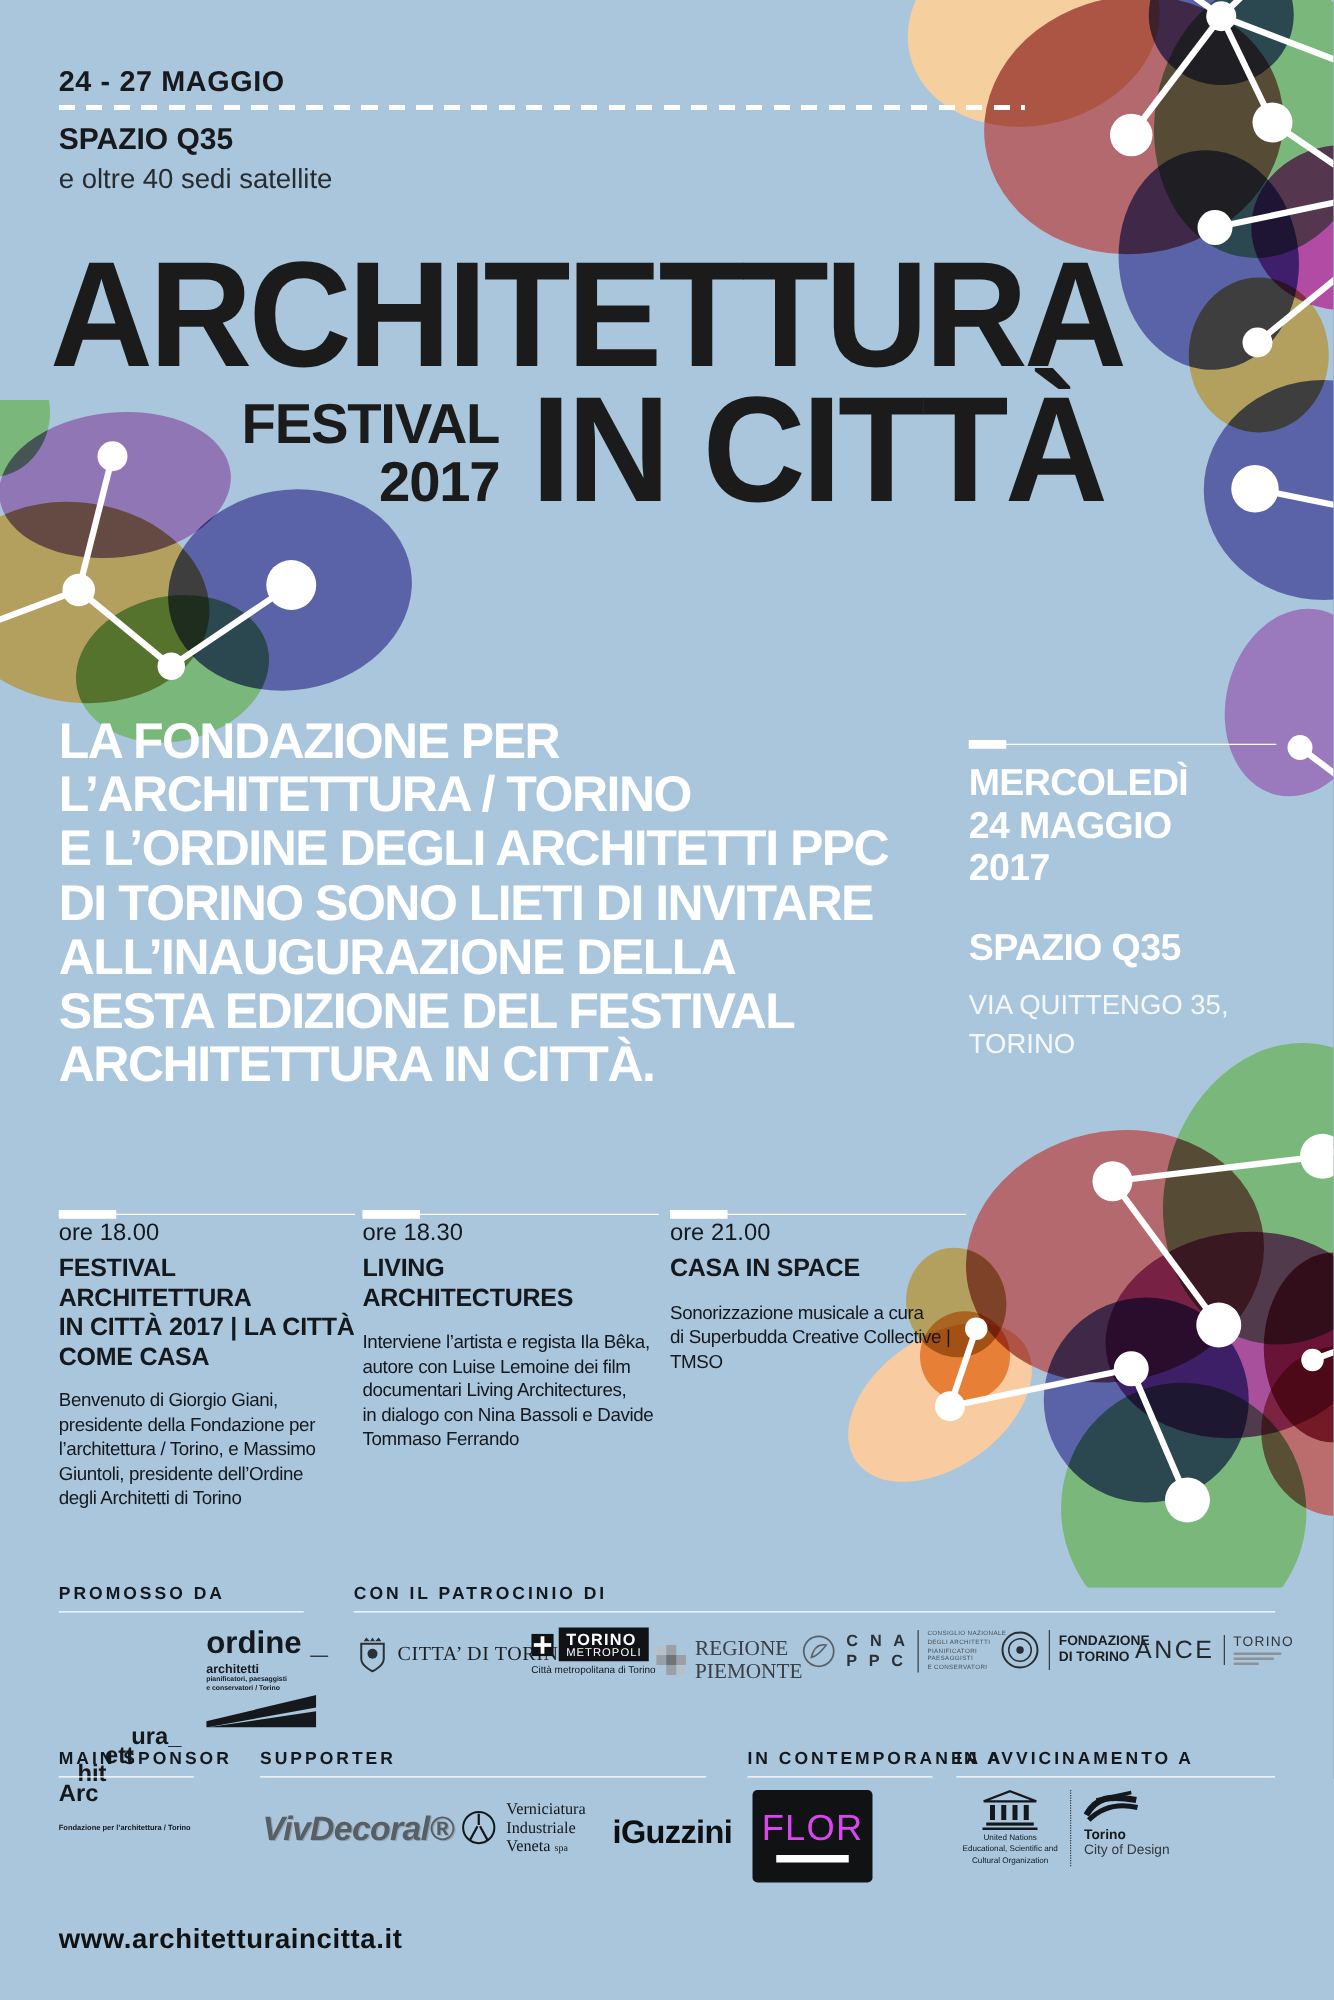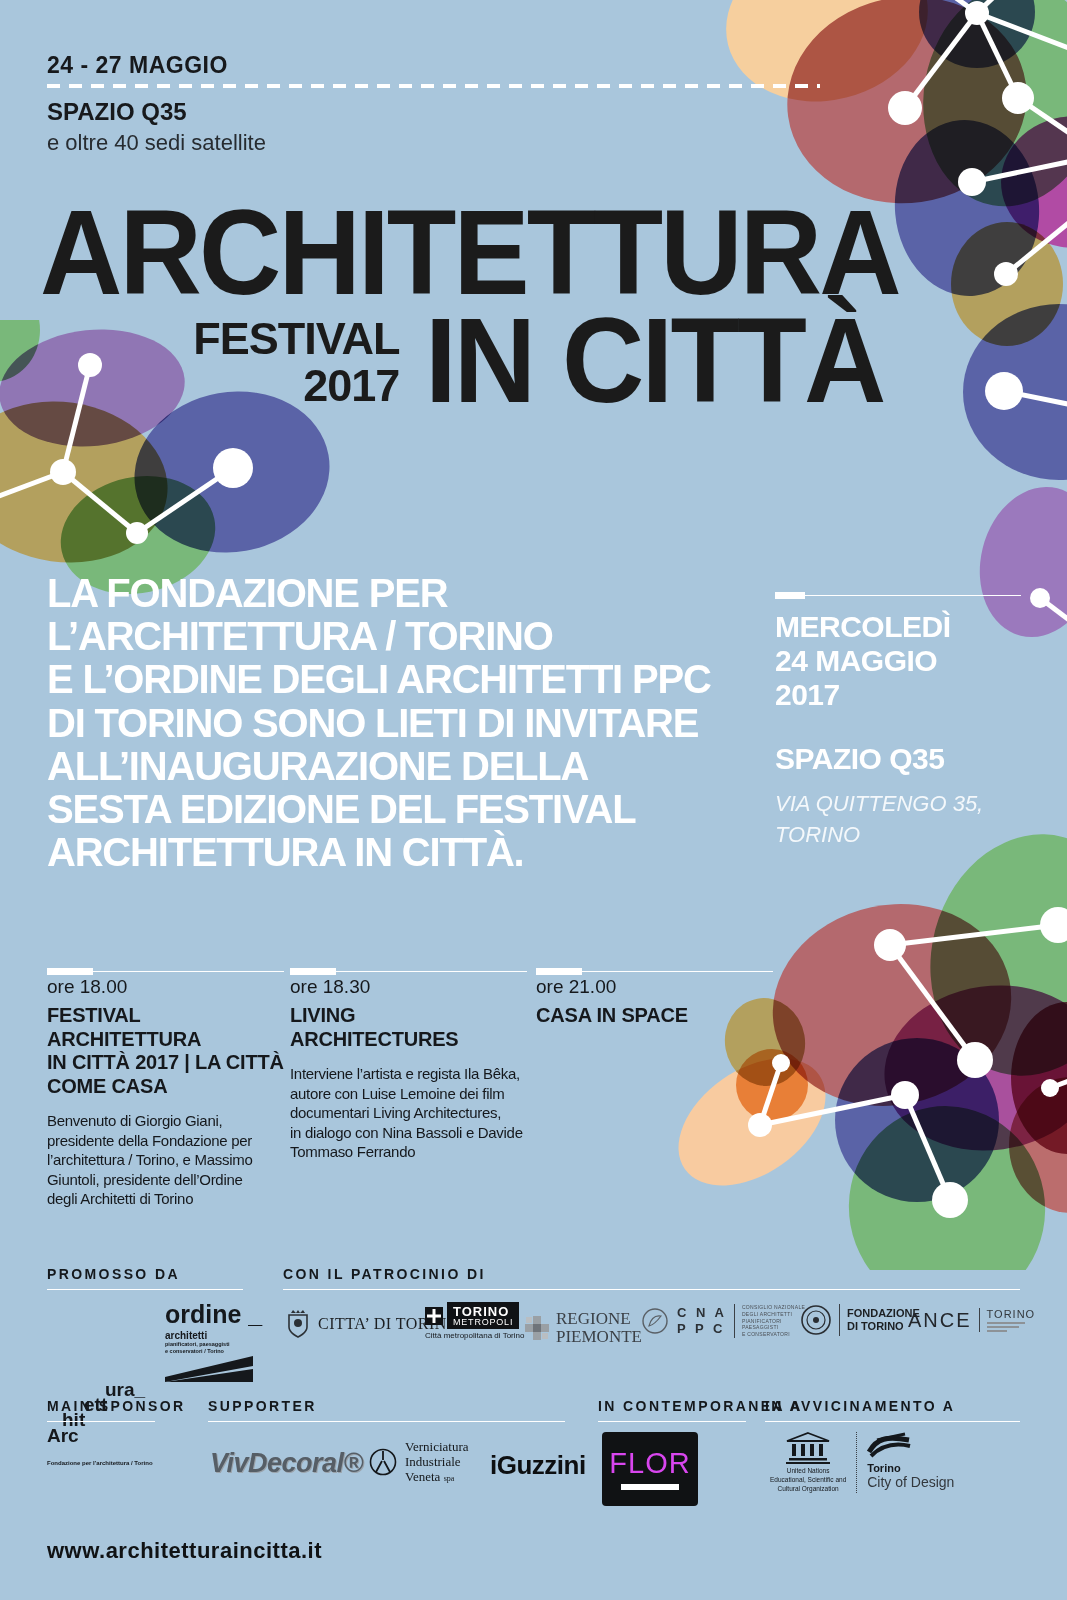--- a/index.html
+++ b/index.html
@@ -34,21 +34,21 @@
 
   
   .tickline { position:relative; height:8px; }
   .tickline::before { content:""; position:absolute; left:0; top:0; height:7px; background:#fff; width:46px; }
   .tickline.small::before { width:30px; }
   .tickline::after { content:""; position:absolute; left:0; top:3px; right:0; height:1px; background:#ffffff; }
 
   
   .ei-day { font-size:30px; font-weight:bold; color:#ffffff; line-height:1.13; letter-spacing:-.5px; }
   .ei-venue { font-size:30px; font-weight:bold; color:#ffffff; margin-top:30px; letter-spacing:-.5px; }
-  .ei-address { font-size:22px; color:#f4f8fb; line-height:1.42; margin-top:12px;font-style:italic; }
+  .ei-address { font-size:22px; color:#f4f8fb; line-height:1.42; margin-top:12px; }
 
   
   .sch-time { font-size:19px; color:#15181c; }
   .sch-title { font-size:20px; font-weight:bold; color:#15181c; line-height:1.18; margin-top:6px; letter-spacing:-.2px; }
   .sch-desc { font-size:15px; color:#15181c; line-height:1.3; margin-top:13px; letter-spacing:-.3px; }
 
   
   .sec-head { font-size:14px; font-weight:bold; letter-spacing:2.4px; color:#14181c; }
   .whiteline { height:1px; background:#ffffff; }
   .fond-logo { width:140px; height:86px; position:relative; font-weight:bold; color:#15181c; }
@@ -83,21 +83,21 @@
     text-shadow:1px 1px 0 #9aa3ab; letter-spacing:-.5px; }
   .viv-lines { font-size:13px; line-height:1.15; color:#14171a; }
   .viv-suffix { font-size:8px; }
   .iguzzini { font-size:26px; font-weight:bold; letter-spacing:-.5px; color:#0d0f11; }
   .flor-box { width:96px; height:74px; background:#101214; border-radius:4px;
     display:flex; flex-direction:column; align-items:center; justify-content:center; gap:6px; }
   .flor-text { color:#d946ef; font-size:29px; font-weight:normal; letter-spacing:1px; line-height:1; }
   .flor-bar { width:58px; height:6px; background:#ffffff; }
   .unesco-cap { font-size:6.5px; text-align:center; color:#15181c; line-height:1.35; margin-top:3px; }
   .tcd-1 { font-size:11px; font-weight:bold; color:#15181c; }
-  .tcd-2 { font-size:14px; color:#33383d; }
+  .tcd-2 { font-size:11px; color:#33383d; }
 
   .website { font-size:22px; font-weight:bold; letter-spacing:.5px; color:#101214; }
 </style>
 </head>
 <body>
 
 <div class="poster">
 
   <svg class="abs" style="right:0;top:0" width="400" height="640" viewBox="0 0 400 640">
     <g style="isolation:isolate">
@@ -241,20 +241,23 @@
     <div class="sch-desc pl">Interviene l’artista e regista Ila Bêka,
 autore con Luise Lemoine dei film
 documentari Living Architectures,
 in dialogo con Nina Bassoli e Davide
 Tommaso Ferrando</div>
   </div>
   <div class="abs" style="left:536px;top:968px;width:237px">
     <div class="tickline"></div>
     <div class="sch-time">ore 21.00</div>
     <div class="sch-title pl">CASA IN SPACE</div>
+    <div class="sch-desc pl">Sonorizzazione musicale a cura
+di Superbudda Creative Collective |
+TMSO</div>
   </div>
 
   <div class="abs sec-head" style="left:47px;top:1266px">PROMOSSO DA</div>
   <div class="abs whiteline" style="left:47px;top:1289px;width:196px"></div>
 
   <div class="abs ordine-logo" style="left:165px;top:1302px">
     <div class="ordine-title">ordine _</div>
     <div class="ordine-sub">architetti</div>
     <div class="ordine-cap pl">pianificatori, paesaggisti
 e conservatori / Torino</div>

